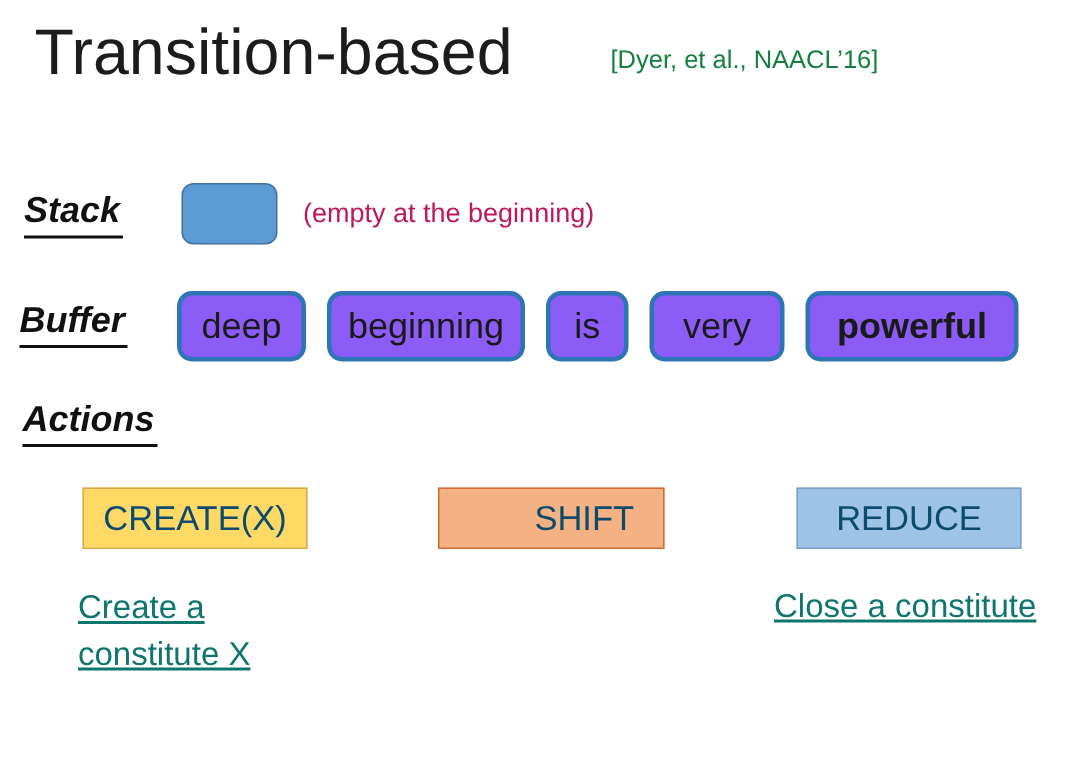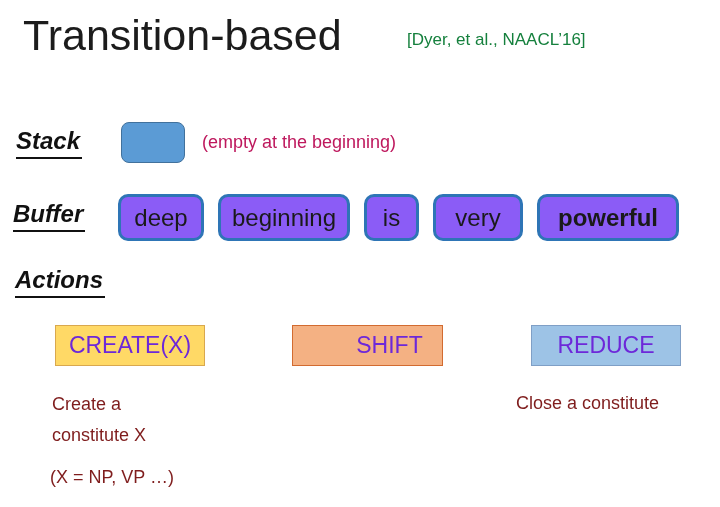--- a/index.html
+++ b/index.html
@@ -92,30 +92,31 @@
 
   .action-box {
     top: 325px;
     height: 41px;
     box-sizing: border-box;
     border: 1.5px solid;
     display: flex;
     align-items: center;
     justify-content: center;
     font-size: 23px;
-    color: #6d28d9;
+    color: #0c4a6e;
   }
   .action-create { left: 55px;  width: 150px; }
   .action-shift  { left: 292px; width: 151px; }
   .action-reduce { left: 531px; width: 150px; }
 
   .desc {
-    font-size: 18px;
+    font-size: 22px;
     line-height: 31px;
-    color: #7f1d1d;
+    color: #0f766e;
+    text-decoration: underline;
   }
   .desc-create { left: 52px;  top: 389px; width: 150px; }
   .desc-create-note { left: 50px; top: 462px; white-space: nowrap; }
   .desc-shift  { left: 270px; top: 391px; width: 222px; }
   .desc-reduce { left: 516px; top: 388px; white-space: nowrap; }
 
   .watermark {
     left: 590px;
     top: 464px;
     font-size: 21px;
@@ -145,17 +146,16 @@
     <div class="token token-4">powerful</div>
   </div>
 
   <div class="abs section-label actions-label">Actions</div>
 
   <div class="abs action-box action-create" style="background-color: rgb(255, 217, 102); border-color: rgb(217, 168, 78);">CREATE(X)</div>
   <div class="abs action-box action-shift" style="background-color: rgb(244, 177, 131); border-color: rgb(210, 107, 48); padding-left: 44px;">SHIFT</div>
   <div class="abs action-box action-reduce" style="background-color: rgb(157, 195, 230); border-color: rgb(127, 159, 198);">REDUCE</div>
 
   <div class="abs desc desc-create">Create a constitute X</div>
-  <div class="abs desc desc-create-note">(X = NP, VP …)</div>
   <div class="abs desc desc-reduce">Close a constitute</div>
 
 
 </div>
 
 </body></html>

